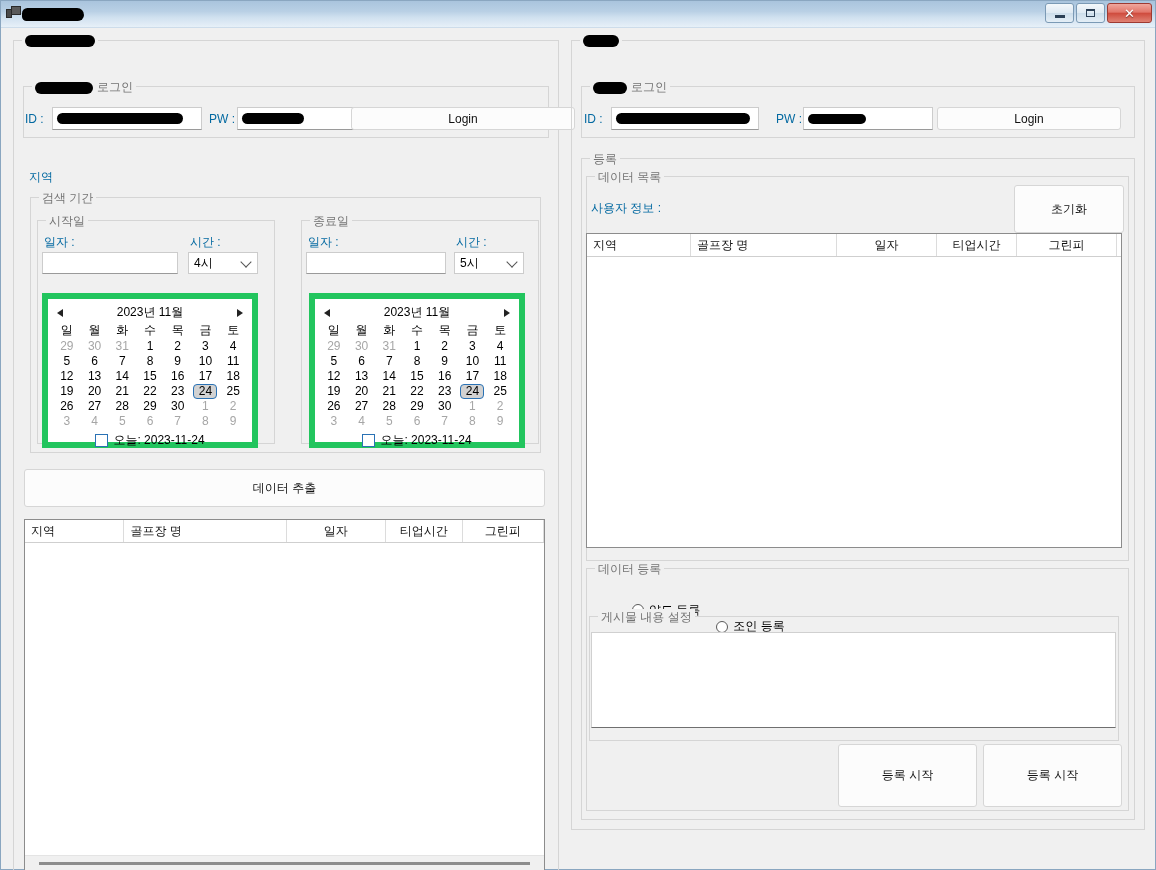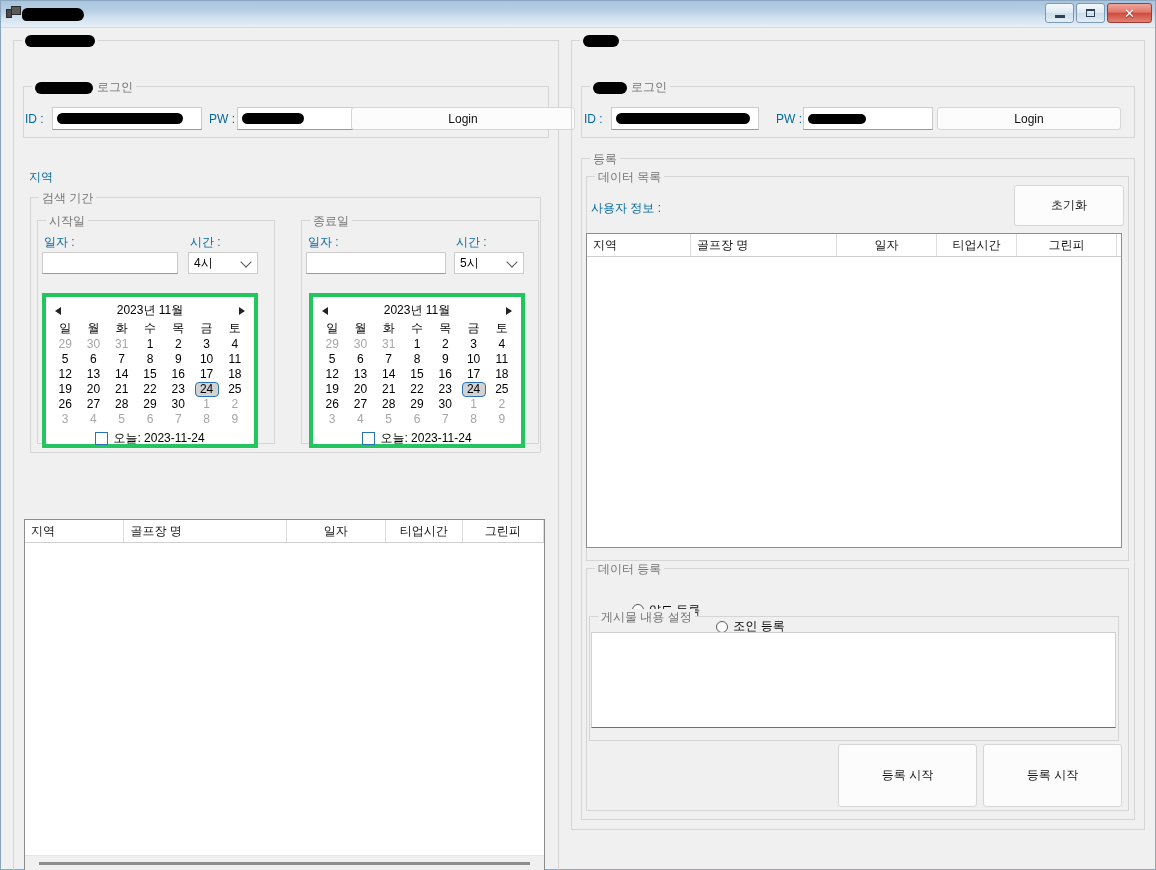--- a/index.html
+++ b/index.html
@@ -131,21 +131,21 @@
     position: absolute; right: 7px; top: 50%;
     width: 8px; height: 8px; margin-top: -5px;
     border-right: 1.4px solid #555; border-bottom: 1.4px solid #555;
     transform: rotate(45deg);
   }
 
   
   .cal {
     position: absolute;
     background: #fff;
-    border: 4px solid #22c55e;
+    border: 6px solid #22c55e;
     padding: 4px 5px 3px 5px;
   }
   .cal-head {
     display: flex; align-items: center; justify-content: center;
     height: 19px; position: relative; font-size: 12px;
   }
   .cal-nav {
     position: absolute; top: 50%; margin-top: -4px;
     width: 0; height: 0;
     cursor: default;
@@ -423,20 +423,21 @@
           <div class="dim">7</div>
           <div class="dim">8</div>
           <div class="dim">9</div>
         </div>
       <div class="cal-foot">
         <span class="cal-chk"></span>
         <span>오늘: 2023-11-24</span>
       </div>
     </div>
 
+    <div class="btn" style="left:23px; top:441px; width:521px; height:38px;">데이터 추출</div>
 
     <div class="grid" style="left:23px; top:491px; width:521px; height:353px;">
       <div class="grid-head">
         <div class="gh c-left" style="width:104px;">지역</div>
         <div class="gh c-left" style="width:170px;">골프장 명</div>
         <div class="gh c-center" style="width:104px;">일자</div>
         <div class="gh c-center" style="width:80px;">티업시간</div>
         <div class="gh c-center" style="width:85px;">그린피</div>
       </div>
       <div class="grid-body" style="height:294px;"></div>
@@ -467,21 +468,21 @@
     <div class="btn" style="left:936px; top:79px; width:184px; height:23px;">Login</div>
 
     <div class="gb" style="left:580px; top:130px; width:554px; height:662px;">
       <div class="gb-title">등록</div>
     </div>
 
     <div class="gb" style="left:585px; top:148px; width:543px; height:385px;">
       <div class="gb-title">데이터 목록</div>
     </div>
     <div class="lbl" style="left:590px; top:172px;">사용자 정보 :</div>
-    <div class="btn" style="left:1013px; top:157px; width:110px; height:41px;">초기화</div>
+    <div class="btn" style="left:1013px; top:157px; width:110px; height:48px;">초기화</div>
 
     <div class="grid" style="left:585px; top:205px; width:536px; height:315px;">
       <div class="grid-head">
         <div class="gh c-left" style="width:104px;">지역</div>
         <div class="gh c-left" style="width:146px;">골프장 명</div>
         <div class="gh c-center" style="width:100px;">일자</div>
         <div class="gh c-center" style="width:80px;">티업시간</div>
         <div class="gh c-center" style="width:100px;">그린피</div>
       </div>
       <div class="grid-body" style="height:290px;"></div>

